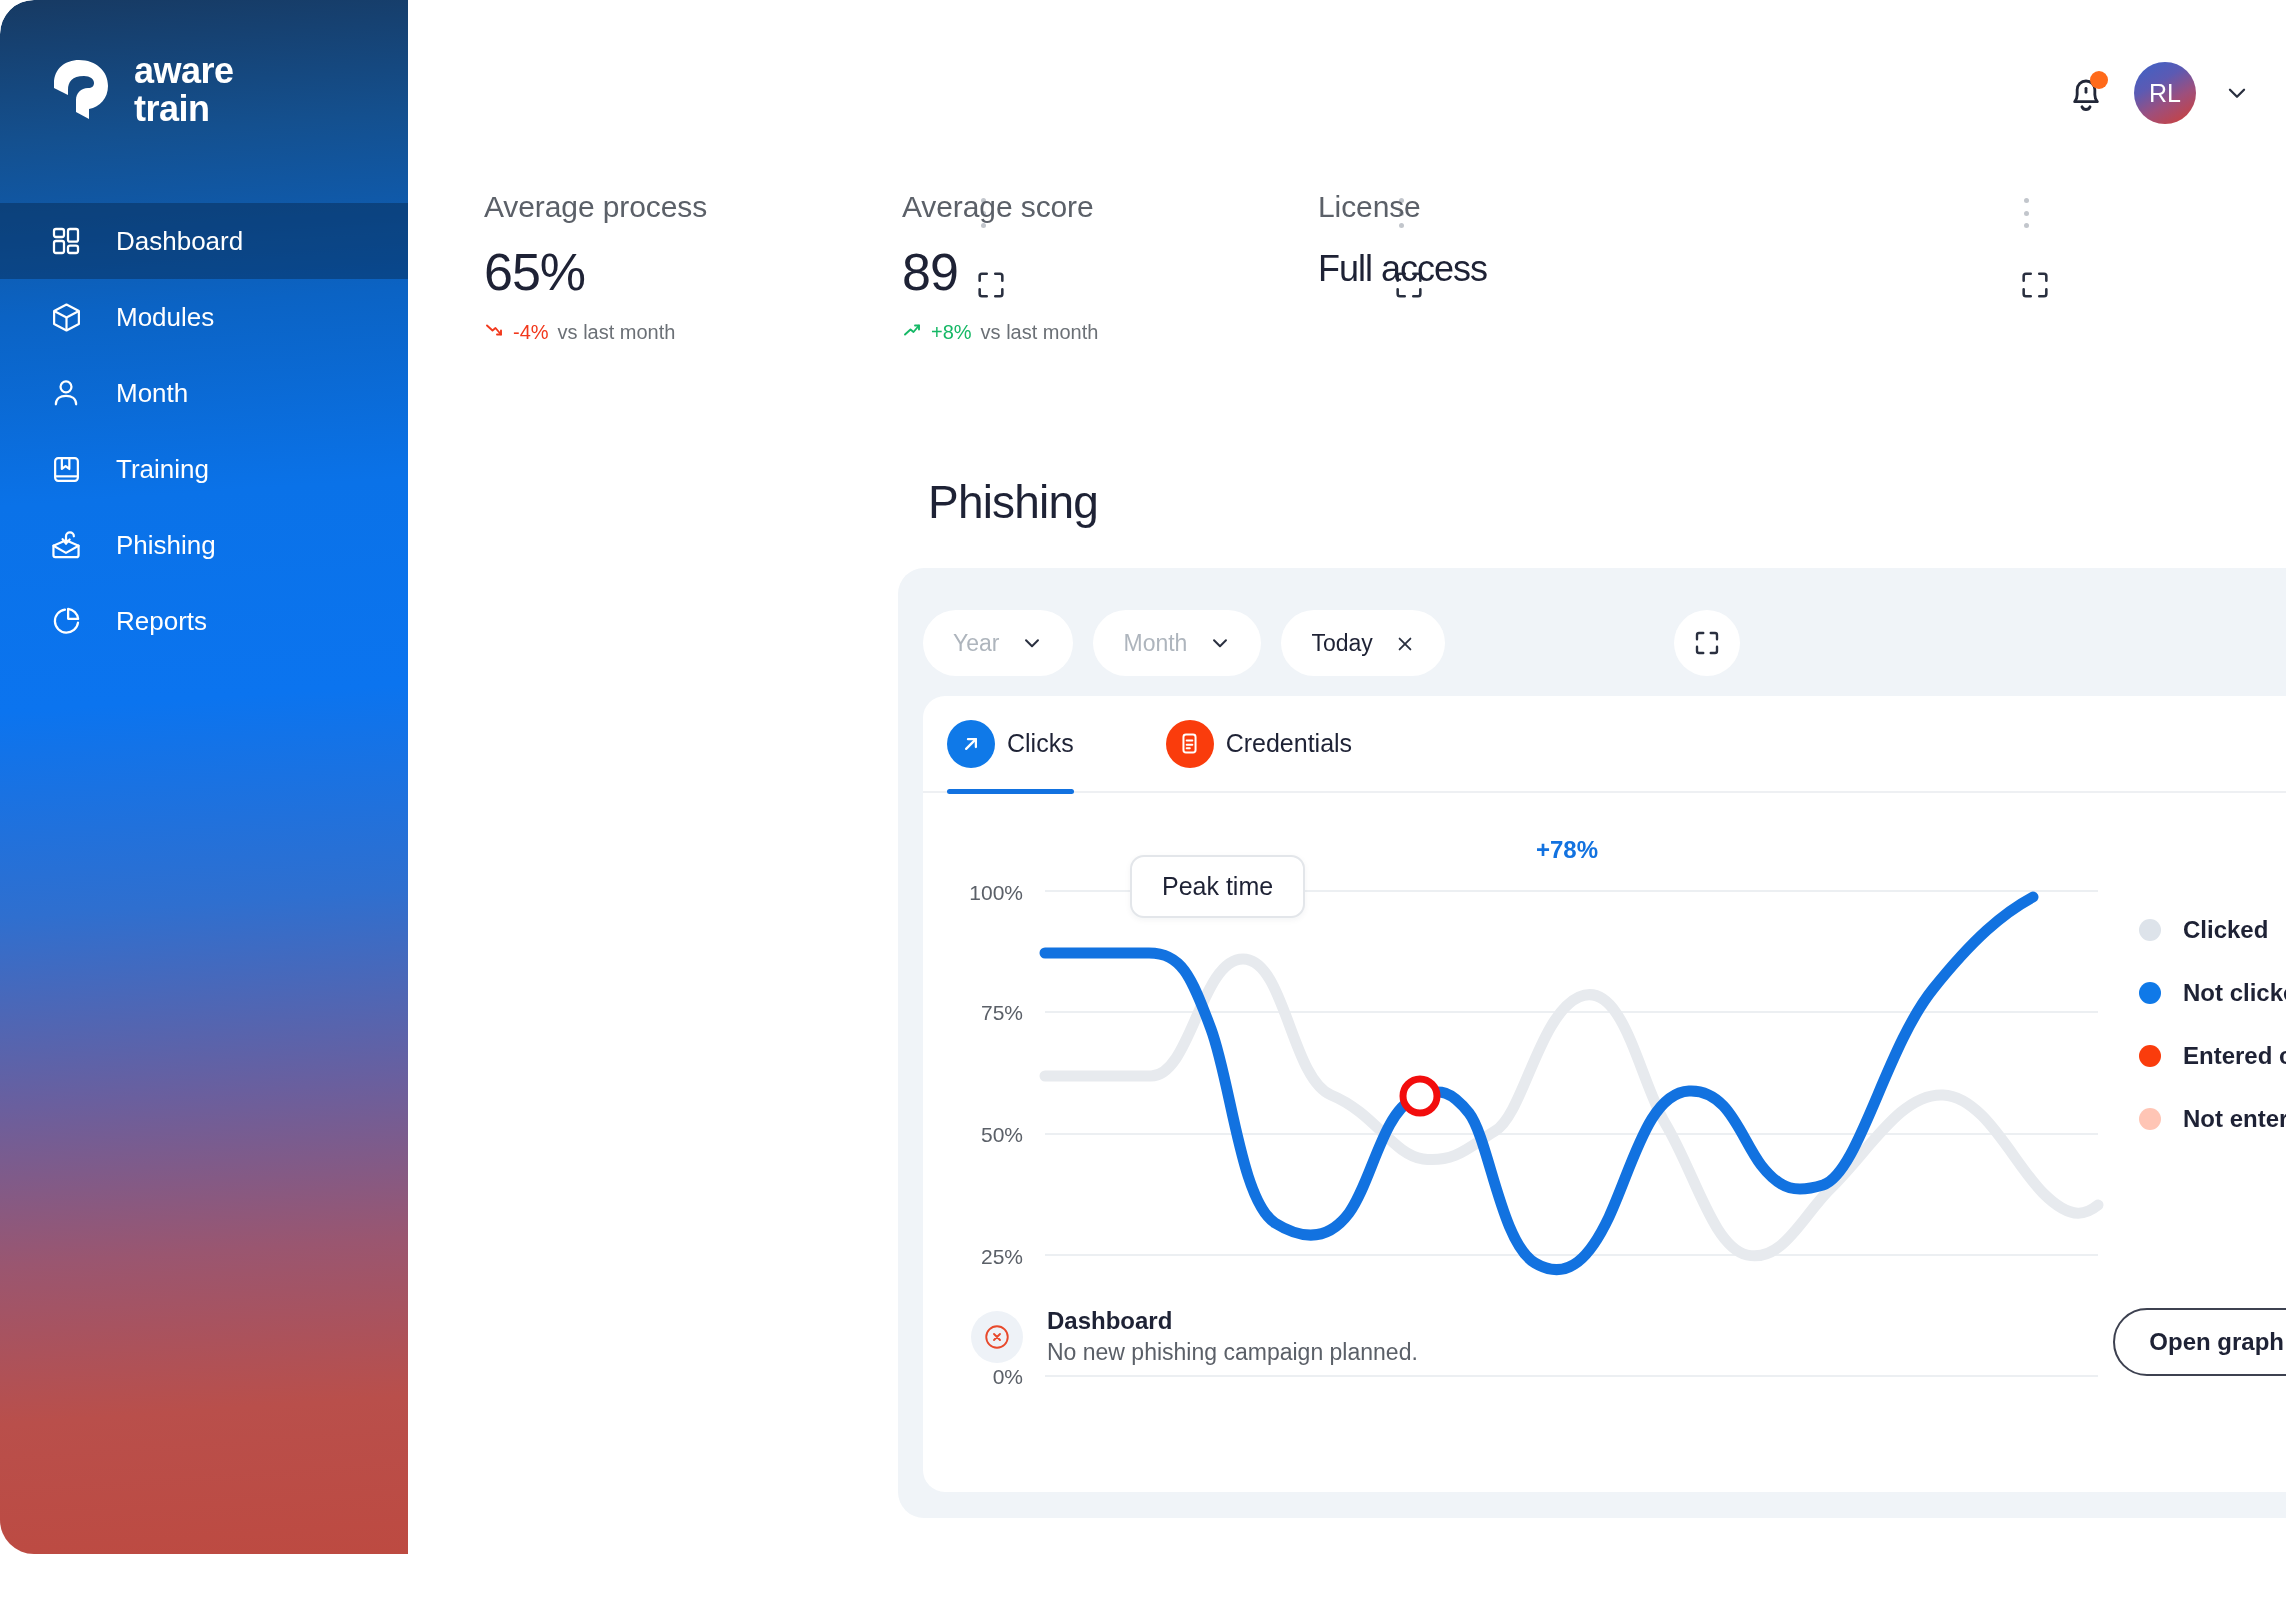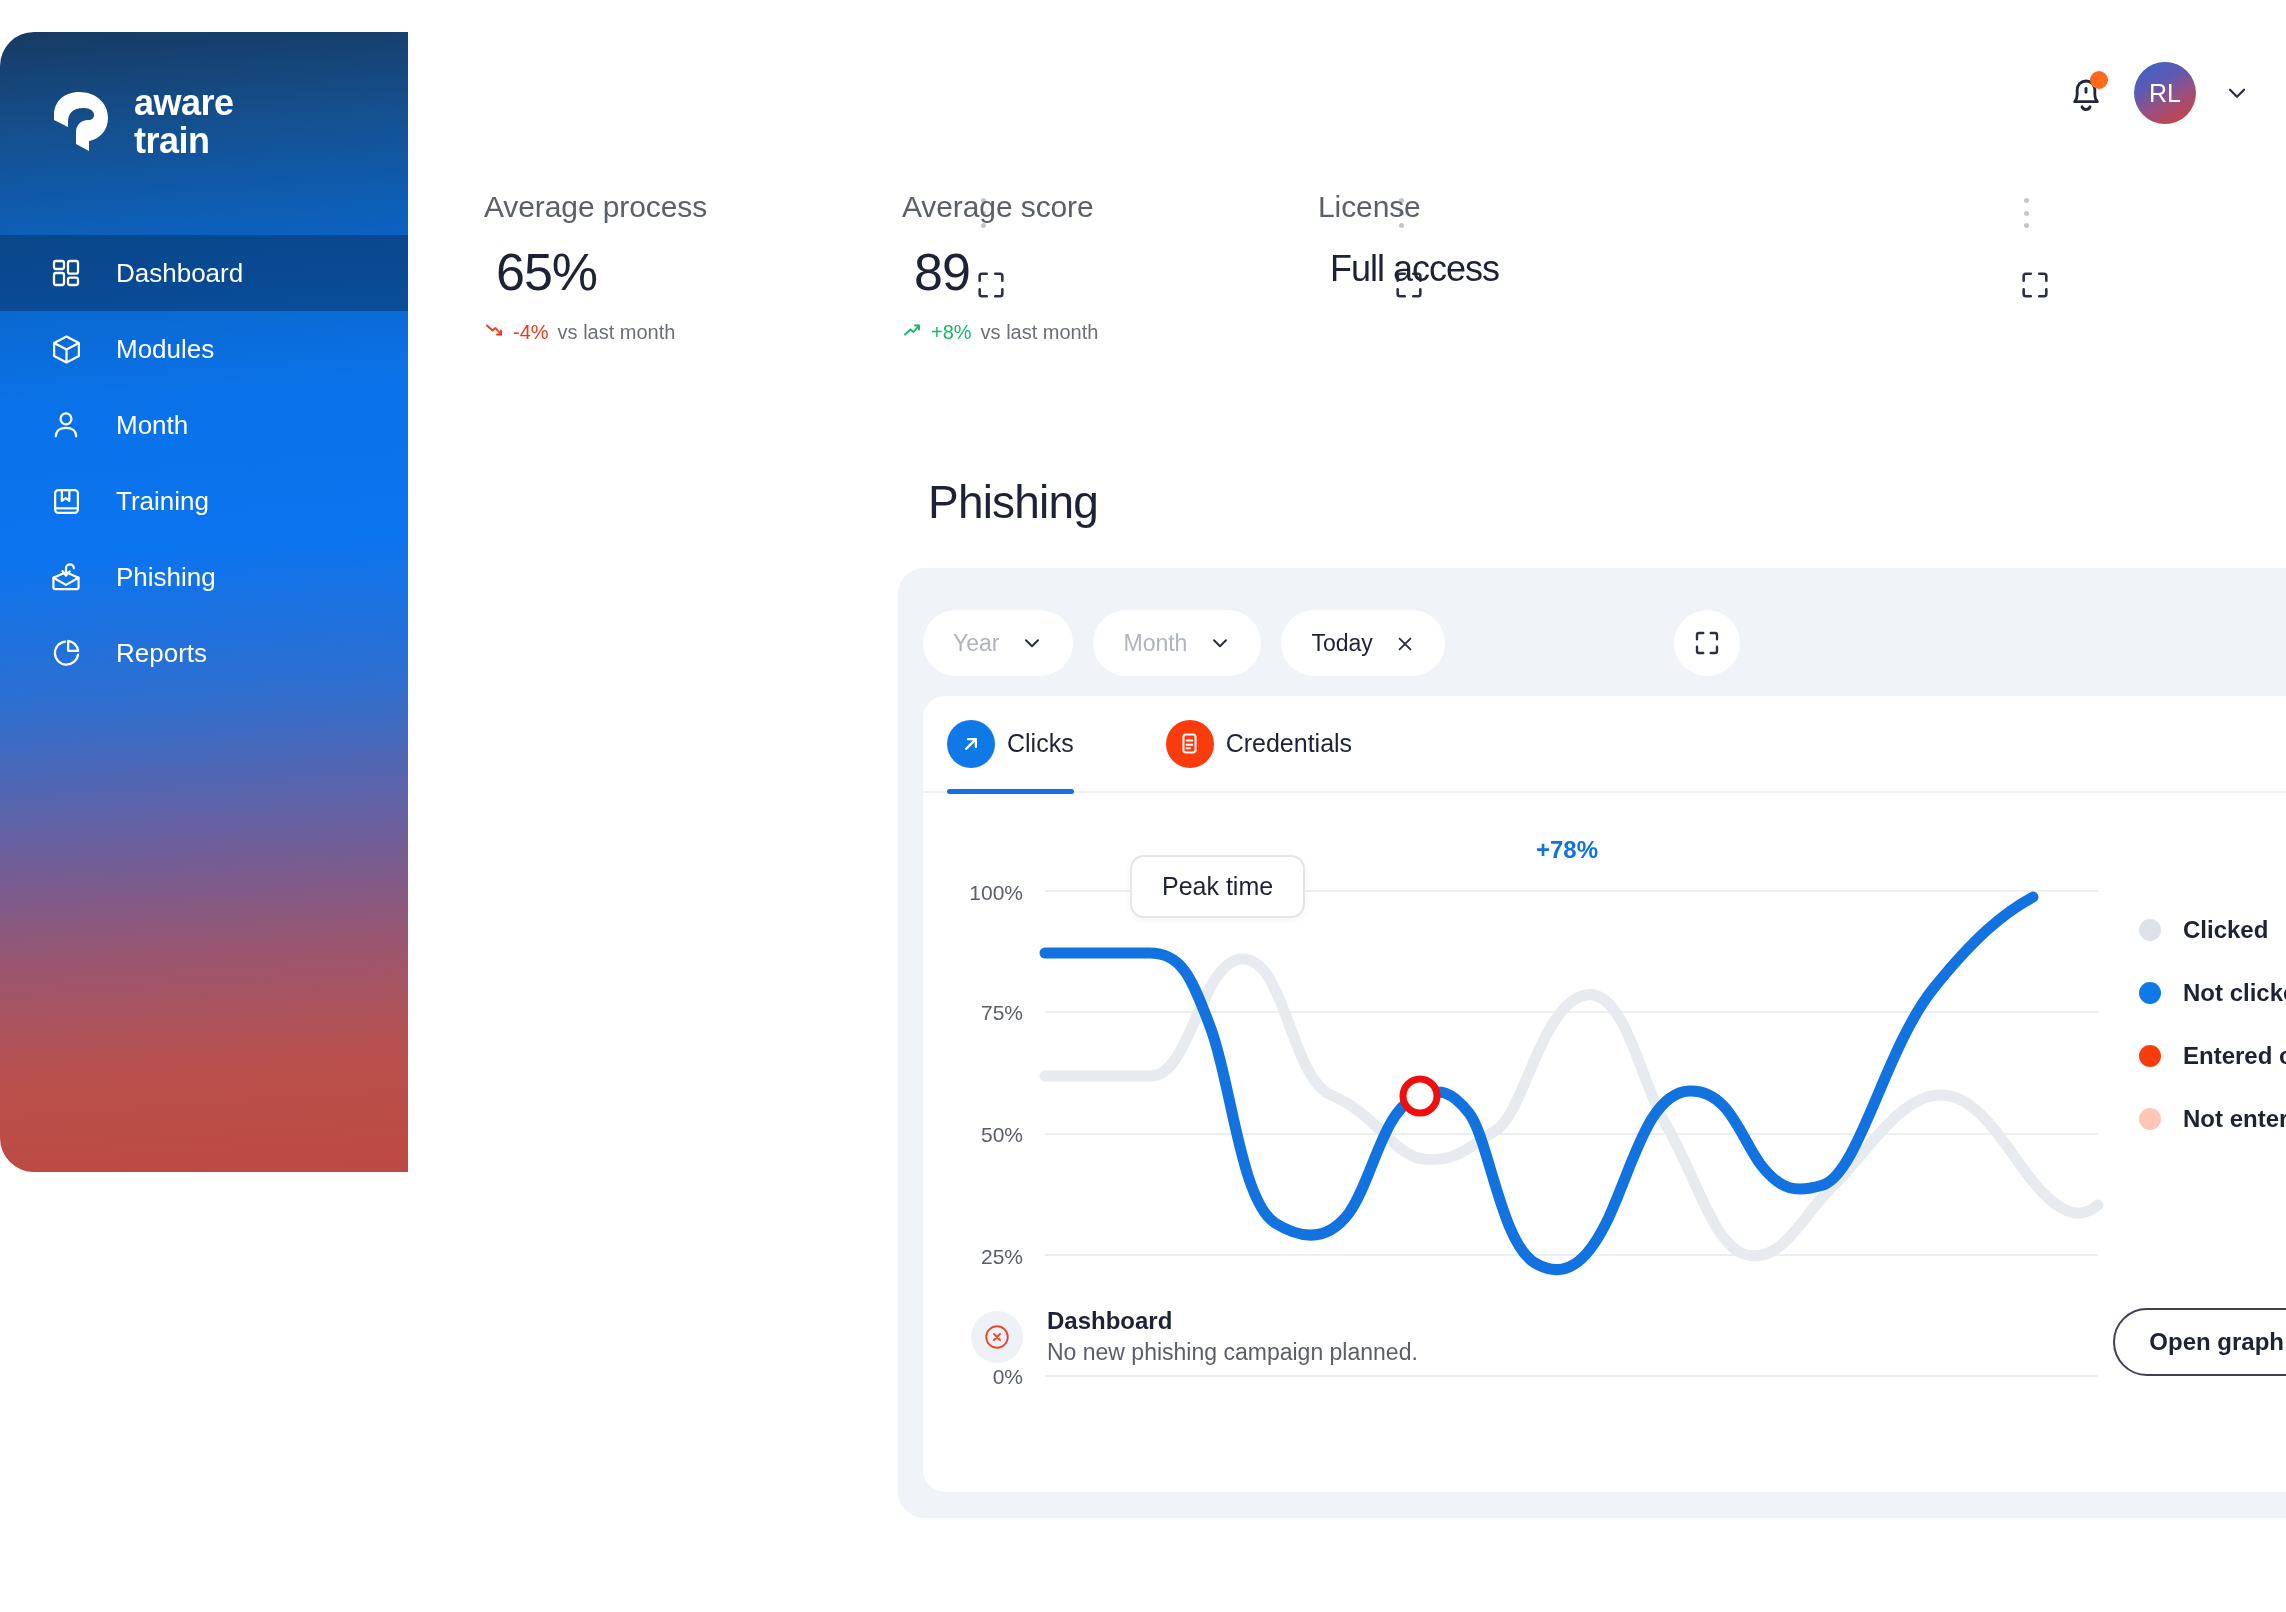--- a/index.html
+++ b/index.html
@@ -13,35 +13,34 @@
     position: relative;
     width: 2286px; height: 1612px;
     background: #ffffff;
     border-radius: 34px;
     overflow: hidden;
   }
 
   
   .sidebar {
     position: absolute; left: 0; top: 0;
-    width: 408px; height: 1140px;
+    width: 408px; height: 1554px;
     background: linear-gradient(176deg,
         #173a63 0%,
         #14508f 9%,
         #0b63c4 20%,
         #0a72e8 32%,
         #0b74ef 45%,
         #2f6fcf 58%,
         #6a5f9e 70%,
         #9a5670 80%,
         #b94f4b 90%,
         #bd4a41 100%);
     border-radius: 34px 0 0 34px;
     overflow: hidden;
-    margin-top: 32px;
   }
   .logo-wrap {
     position: absolute; left: 46px; top: 52px;
     display: flex; align-items: center; gap: 18px;
   }
   .logo-mark { width: 70px; height: 70px; flex: 0 0 auto; }
   .logo-text {
     color: #ffffff; font-size: 36px; line-height: 38px;
     font-weight: 700; letter-spacing: -0.5px; white-space: pre-line;
   }
@@ -107,21 +106,21 @@
     font-size: 30px; color: #5b6068; font-weight: 400;
     letter-spacing: -0.1px;
   }
   .stat-dots {
     position: absolute; top: 8px; width: 6px; height: 30px;
     display: flex; flex-direction: column; justify-content: space-between;
     align-items: center; cursor: pointer;
   }
   .stat-dots i { width: 5px; height: 5px; border-radius: 50%; background: #c2c6cc; display:block;}
   .stat-value {
-    position: absolute; top: 52px; left: 12px;
+    position: absolute; top: 52px; left: 0;
     font-size: 52px; color: #1e2235; font-weight: 400; letter-spacing: -1px; text-align: center;
   }
   .stat-value.big { font-size: 36px; top: 58px; }
   .stat-delta {
     position: absolute; top: 130px; left: 0;
     font-size: 20px; display: flex; align-items: center; gap: 9px;
     white-space: nowrap;
   }
   .stat-delta .d-num { font-weight: 400; }
   .stat-delta .d-sub { color: #6b7076; }

